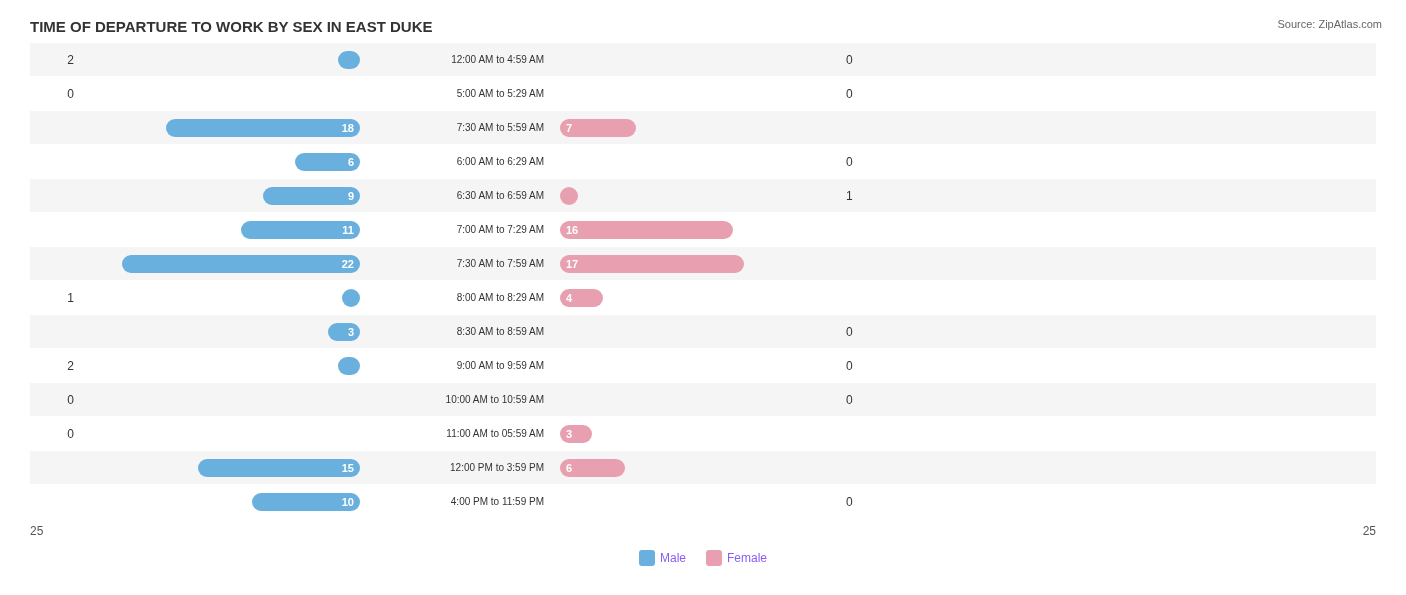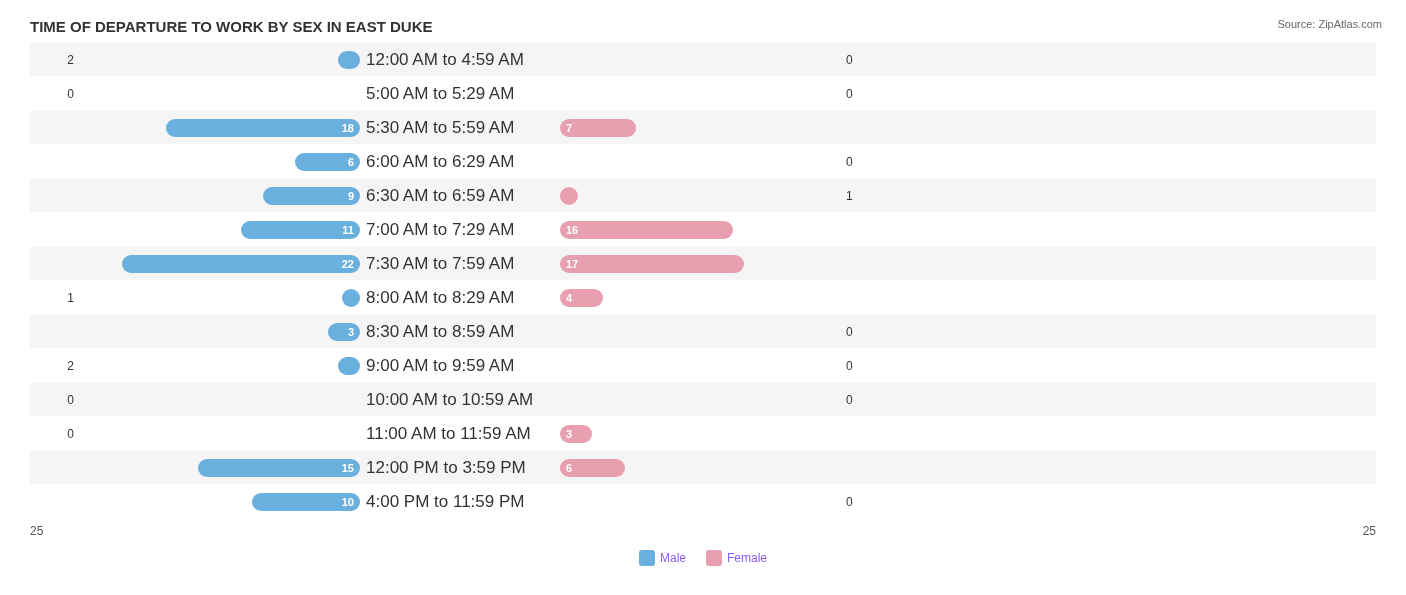--- a/index.html
+++ b/index.html
@@ -84,25 +84,25 @@
       white-space: nowrap;
     }
     .bar-male .bar-label-inside {
       right: 6px;
     }
     .bar-female .bar-label-inside {
       left: 6px;
     }
     .center-label {
       width: 200px;
-      text-align: left;
-      font-size: 17px;
+      text-align: right;
+      font-size: 10px;
       color: #333;
       flex-shrink: 0;
-      padding: 0 6px;
+      padding: 0 16px;
     }
     .right-bar-area {
       width: 280px;
       display: flex;
       justify-content: flex-start;
       align-items: center;
       flex-shrink: 0;
     }
     .right-value {
       width: 50px;
@@ -166,21 +166,21 @@
         <div class="right-bar-area"></div>
         <div class="right-value">0</div>
       </div>
       <div class="row">
         <div class="left-value"></div>
         <div class="left-bar-area">
           <div class="bar-male" style="width: 194.4px; min-width: 18px;">
             <span class="bar-label-inside">18</span>
           </div>
         </div>
-        <div class="center-label">5:30 AM to 5:59 AM</div>
+        <div class="center-label">7:30 AM to 5:59 AM</div>
         <div class="right-bar-area">
           <div class="bar-female" style="width: 75.6px; min-width: 18px;">
             <span class="bar-label-inside">7</span>
           </div>
         </div>
         <div class="right-value"></div>
       </div>
       <div class="row">
         <div class="left-value"></div>
         <div class="left-bar-area">
@@ -271,21 +271,21 @@
       <div class="row">
         <div class="left-value">0</div>
         <div class="left-bar-area"></div>
         <div class="center-label">10:00 AM to 10:59 AM</div>
         <div class="right-bar-area"></div>
         <div class="right-value">0</div>
       </div>
       <div class="row">
         <div class="left-value">0</div>
         <div class="left-bar-area"></div>
-        <div class="center-label">11:00 AM to 11:59 AM</div>
+        <div class="center-label">11:00 AM to 05:59 AM</div>
         <div class="right-bar-area">
           <div class="bar-female" style="width: 32.4px; min-width: 18px;">
             <span class="bar-label-inside">3</span>
           </div>
         </div>
         <div class="right-value"></div>
       </div>
       <div class="row">
         <div class="left-value"></div>
         <div class="left-bar-area">

